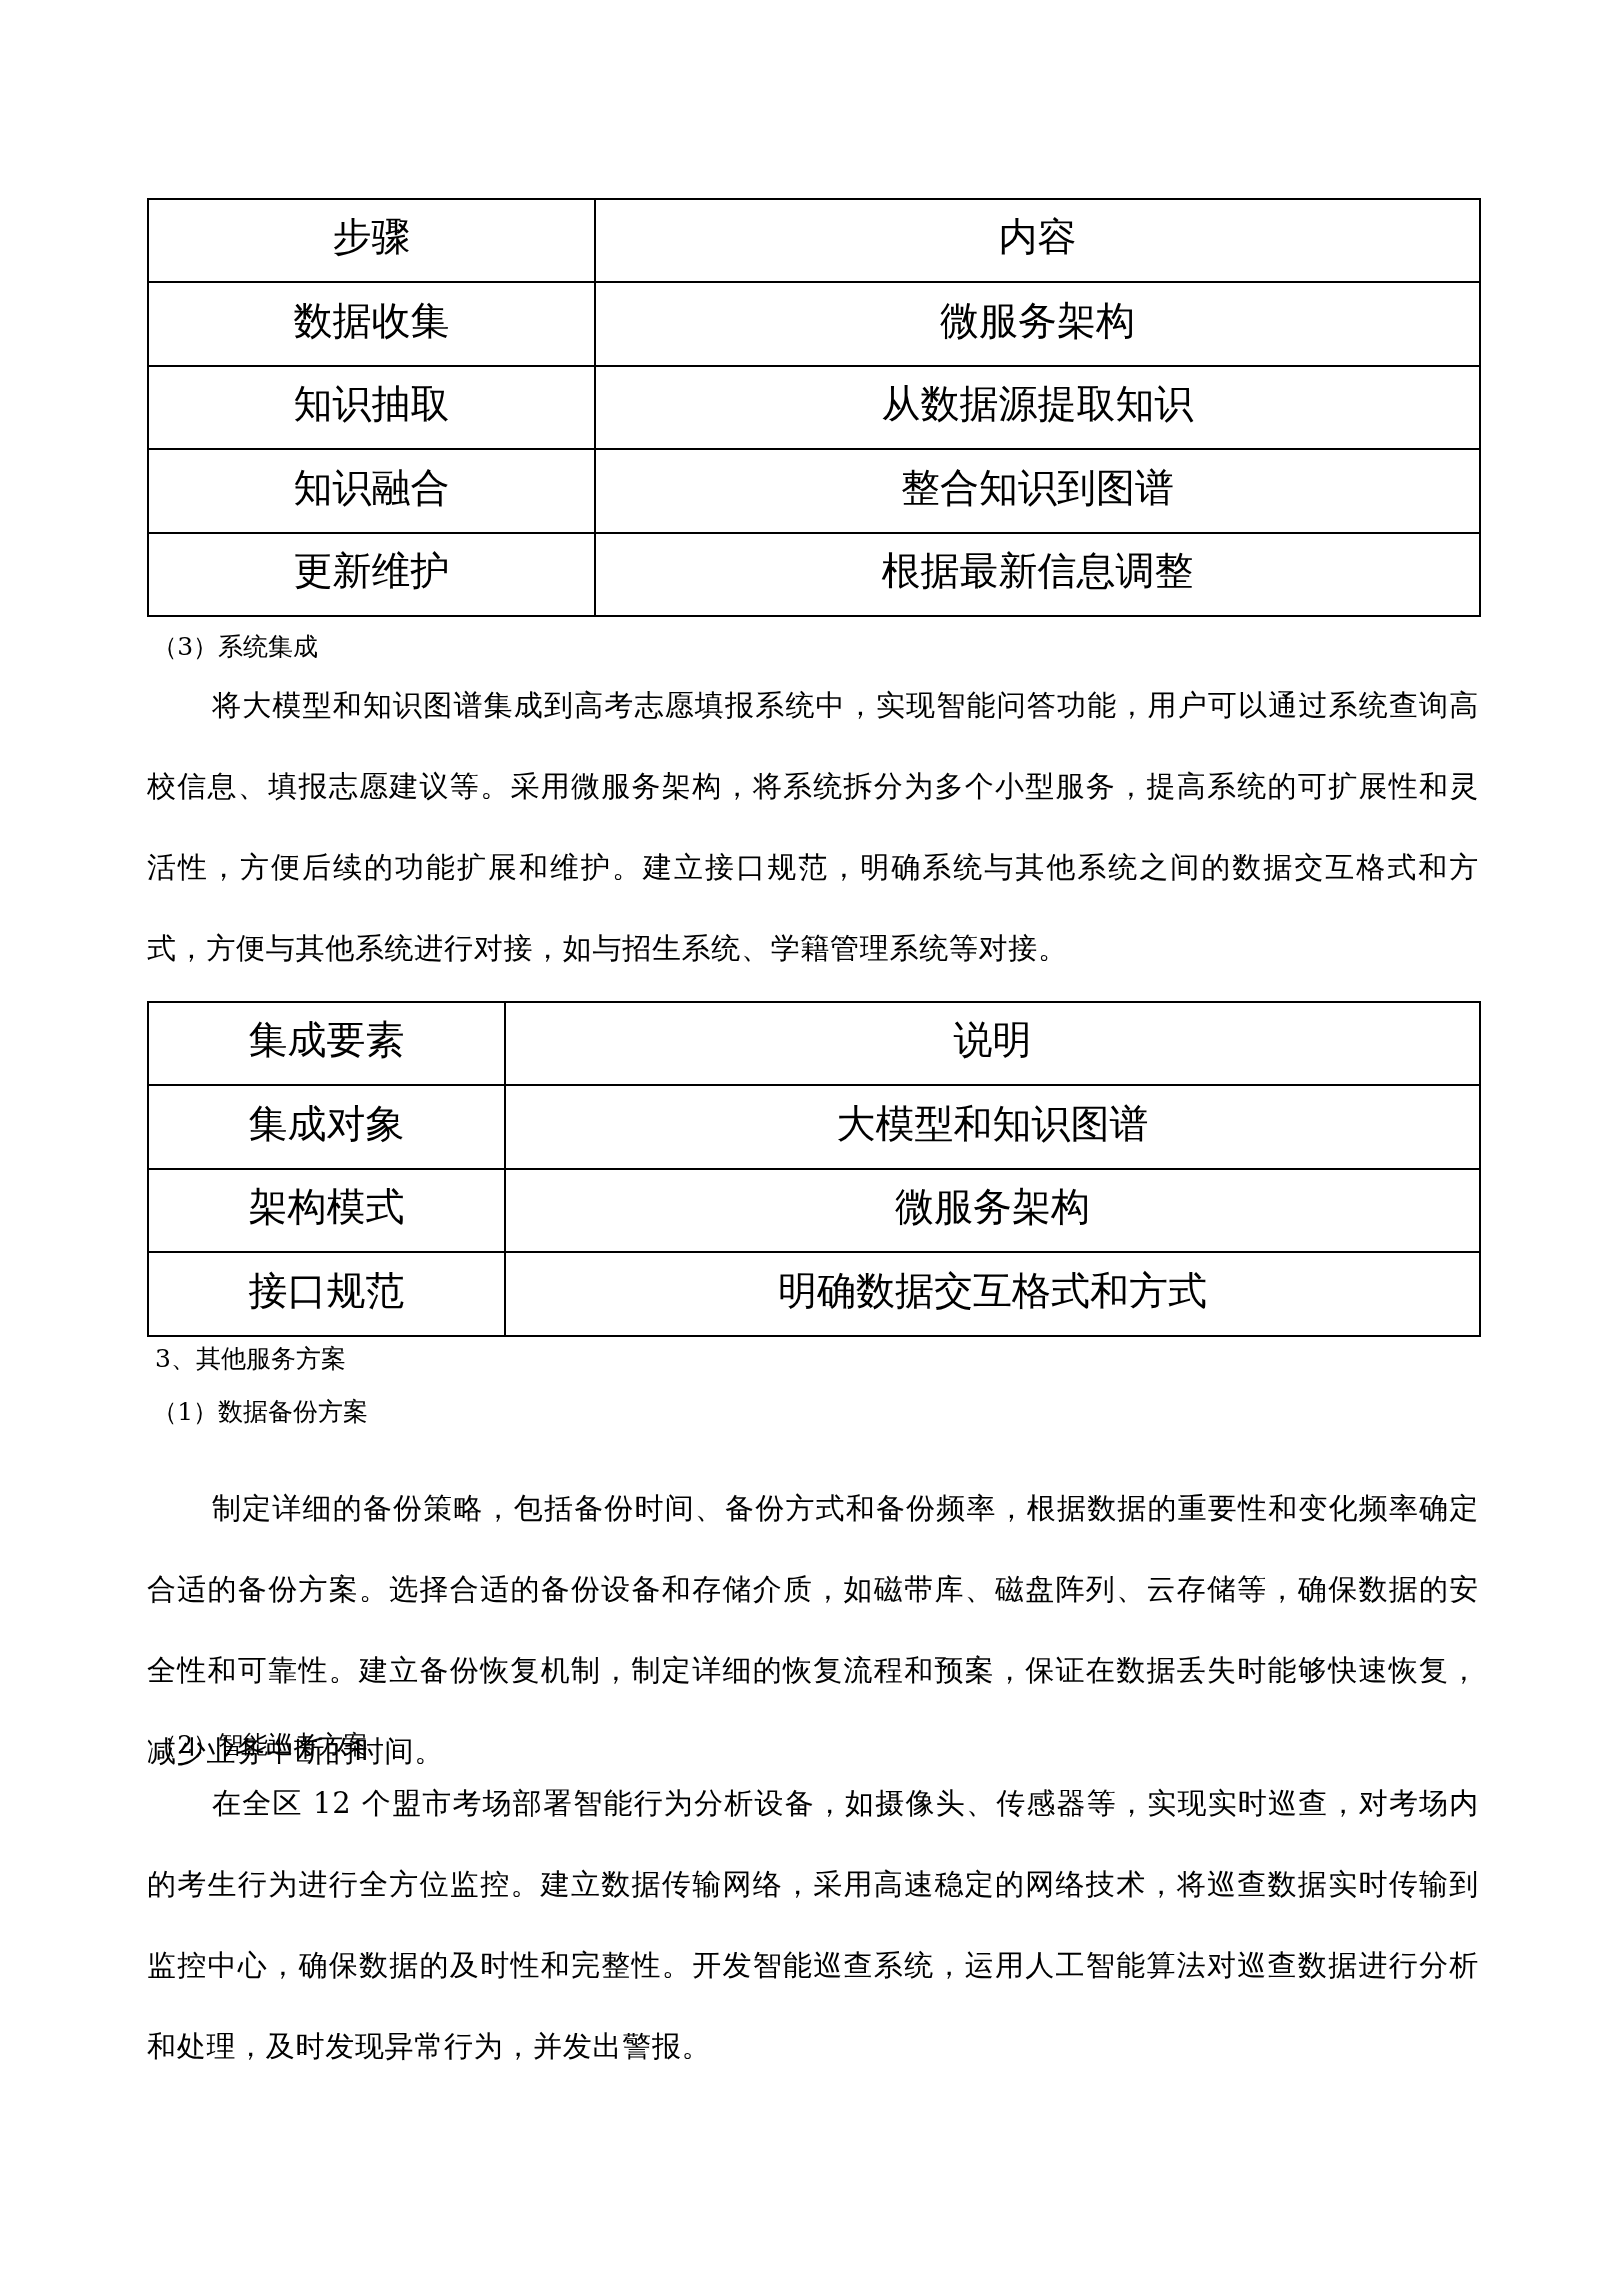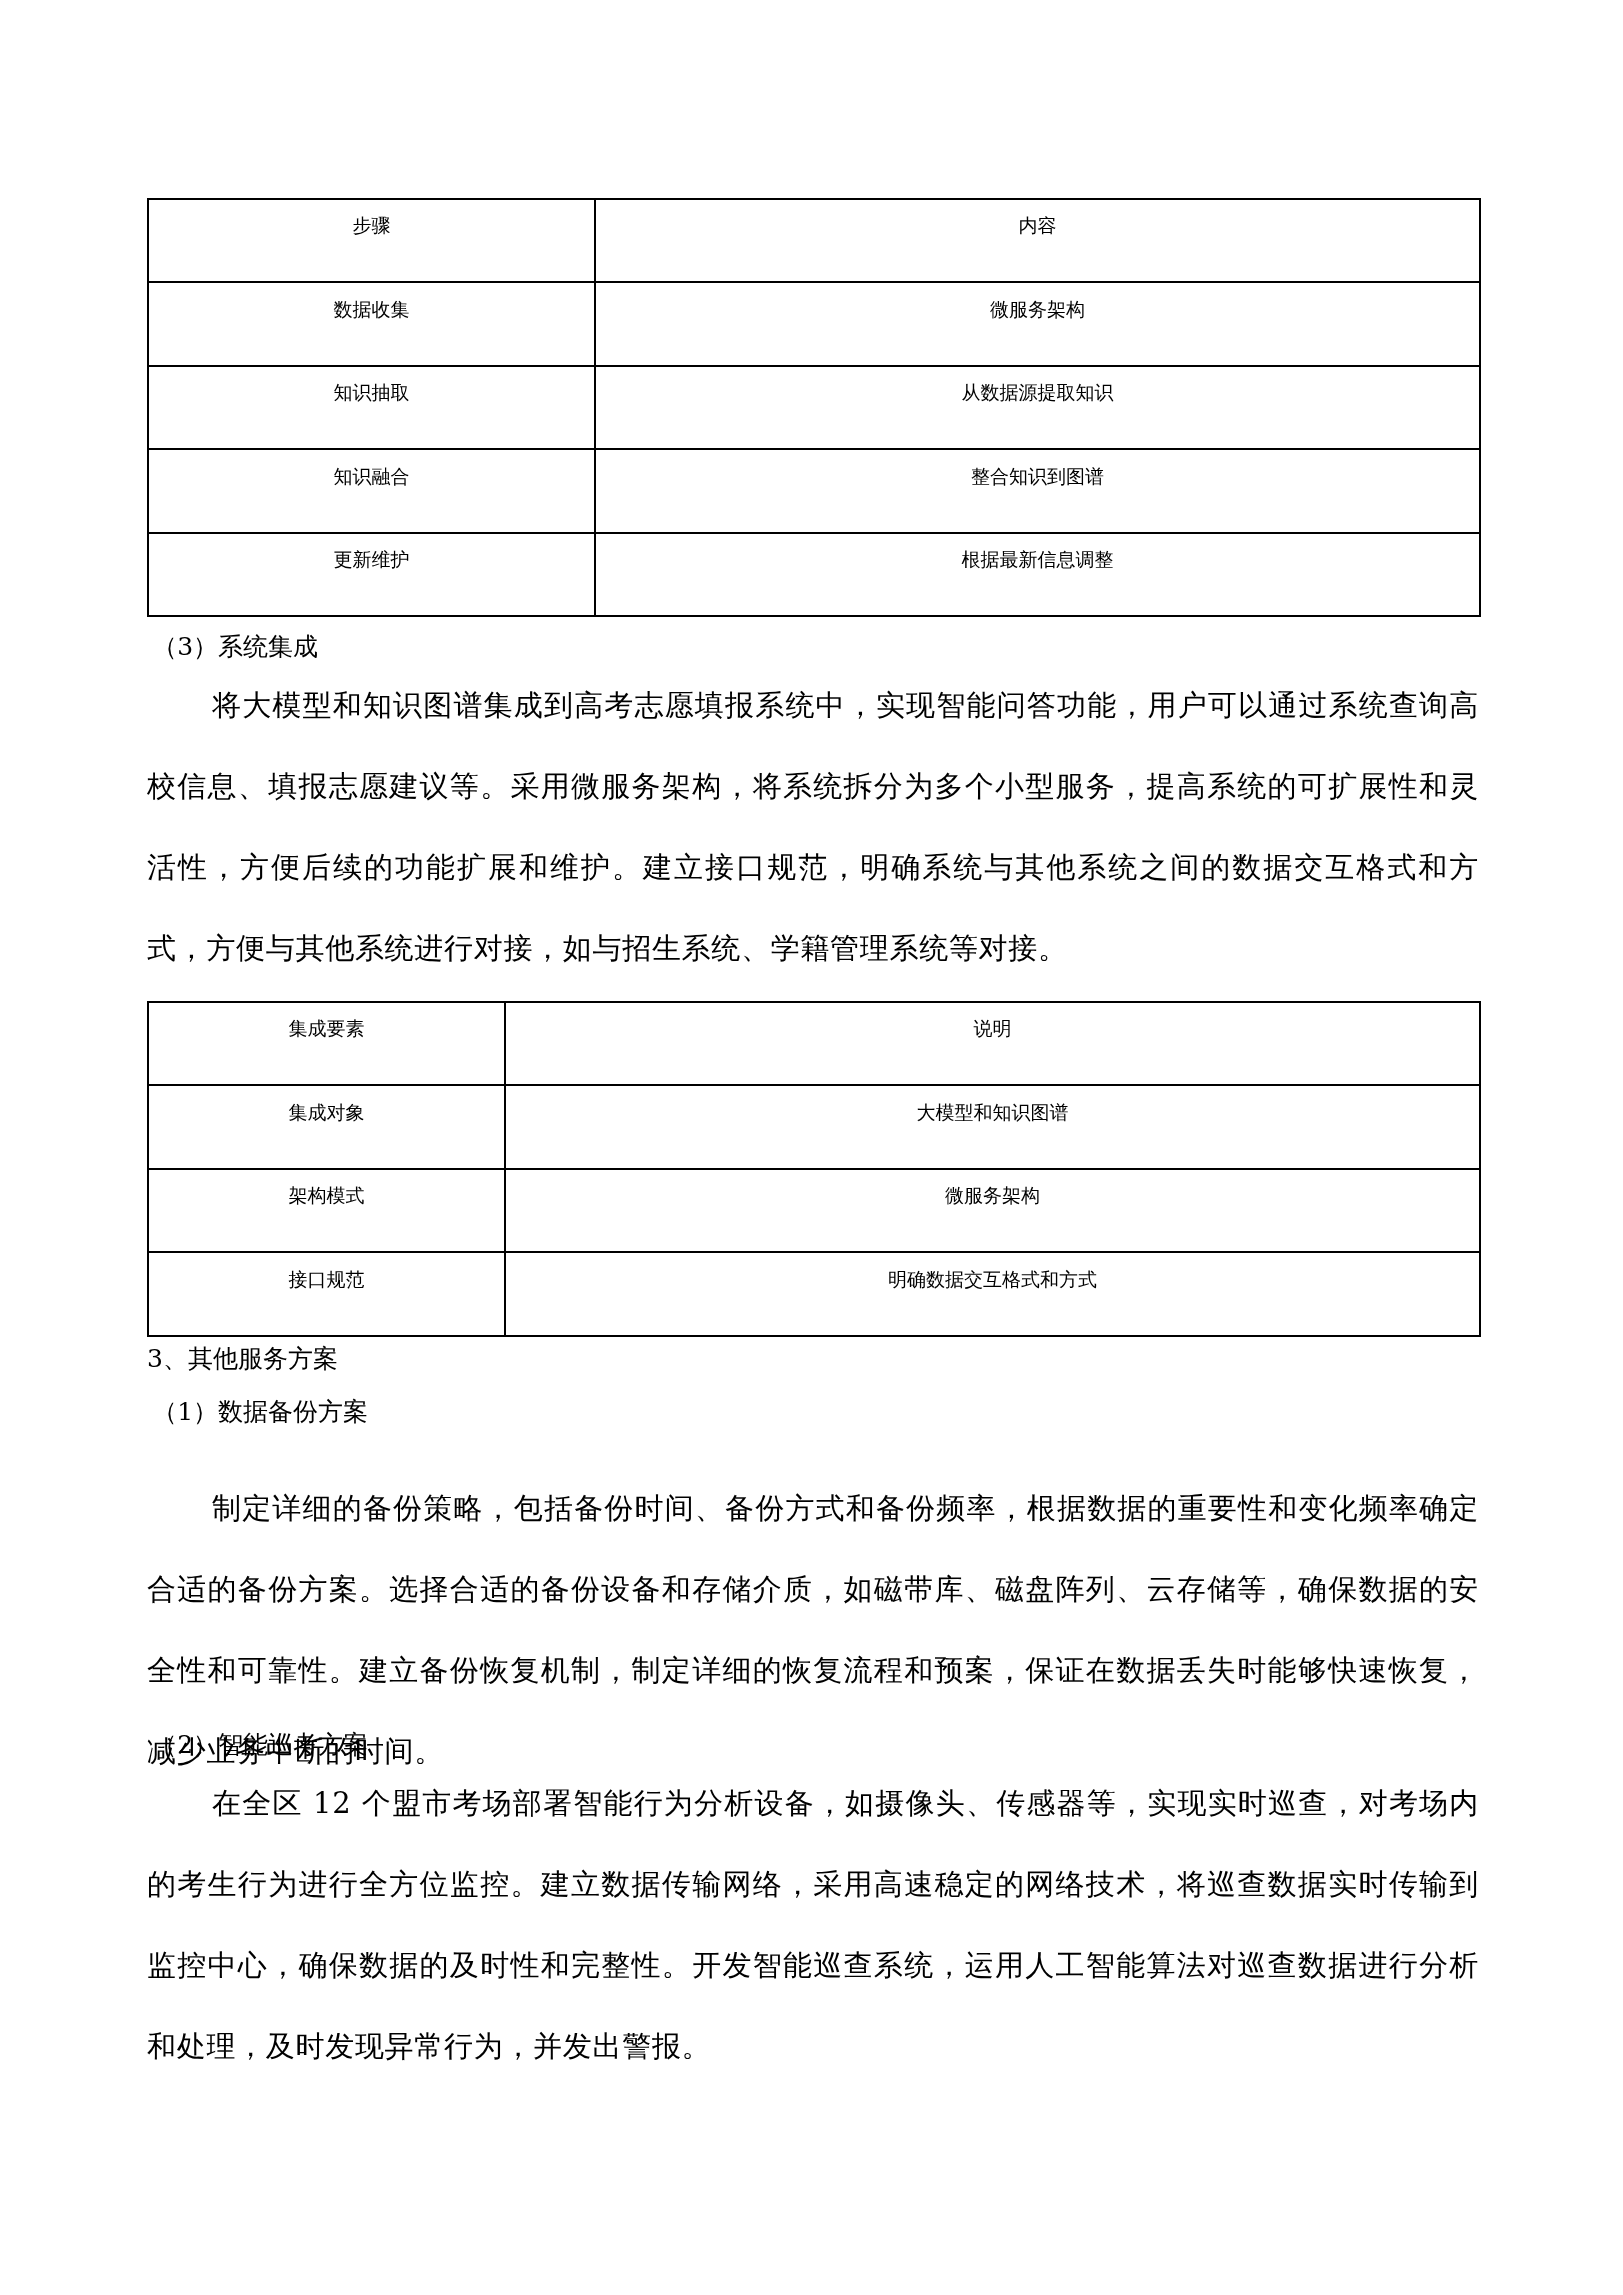--- a/index.html
+++ b/index.html
@@ -1,21 +1,21 @@
 <!DOCTYPE html>
 <html style="font-size:10.5px"><head>
 <meta charset="utf-8">
 <style>
   html, body { margin:0; padding:0; background:#ffffff; }
   body { width:1623px; height:2295px; position:relative; overflow:hidden;
          font-family:"DejaVu Serif","Liberation Serif",serif; color:#000; }
   .page { position:absolute; left:147px; top:0; width:1332px; }
   table.doc { border-collapse:collapse; width:1332px; table-layout:fixed; }
   table.doc td { border:2.6px solid #000; text-align:center; vertical-align:top;
-                 font-size:19px; line-height:1.2; padding:14.4px 6.5px 0 6.5px; height:67px; }
+                 font-size:39px; line-height:1.2; padding:14.4px 6.5px 0 6.5px; height:67px; }
   .t1 { position:absolute; top:198px; }
   .t2 { position:absolute; top:1001px; }
   .p { position:absolute; left:0; width:1332px; font-size:29px; line-height:81px; text-align:justify; text-align-last:left; letter-spacing:0.7px; }
   .h { position:absolute; left:0; font-size:25px; line-height:39px; }
   .indent { text-indent:65px; }
 </style>
 </head>
 <body>
 
 <div class="page">
@@ -70,21 +70,21 @@
       <td>架构模式</td>
       <td>微服务架构</td>
     </tr>
     <tr>
       <td>接口规范</td>
       <td>明确数据交互格式和方式</td>
     </tr>
   </tbody>
     </table>
 
-  <div class="h" style="top:1339px;">3、其他服务方案</div>
+  <div class="h" style="top:1339px;margin-left:8px;">3、其他服务方案</div>
   <div class="h" style="top:1392px;left:5.2px;">（1）数据备份方案</div>
   <div class="p indent" style="top:1468px;">制定详细的备份策略，包括备份时间、备份方式和备份频率，根据数据的重要性和变化频率确定合适的备份方案。选择合适的备份设备和存储介质，如磁带库、磁盘阵列、云存储等，确保数据的安全性和可靠性。建立备份恢复机制，制定详细的恢复流程和预案，保证在数据丢失时能够快速恢复，减少业务中断的时间。</div>
 
   <div class="h" style="top:1725px;left:5.2px;">（2）智能巡考方案</div>
   <div class="p indent" style="top:1763px;">在全区 12 个盟市考场部署智能行为分析设备，如摄像头、传感器等，实现实时巡查，对考场内的考生行为进行全方位监控。建立数据传输网络，采用高速稳定的网络技术，将巡查数据实时传输到监控中心，确保数据的及时性和完整性。开发智能巡查系统，运用人工智能算法对巡查数据进行分析和处理，及时发现异常行为，并发出警报。</div>
 
 </div>
 
 
 </body></html>

